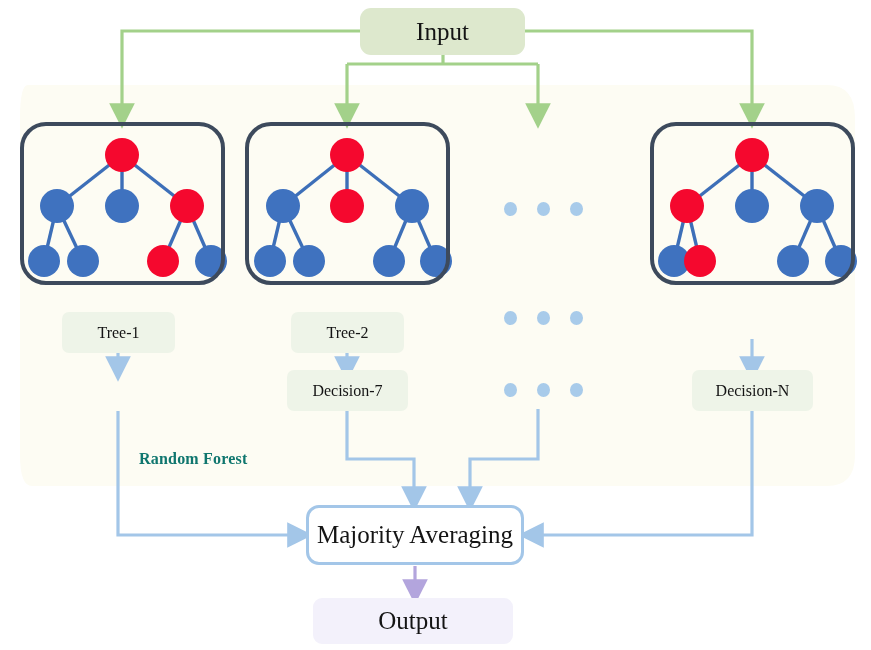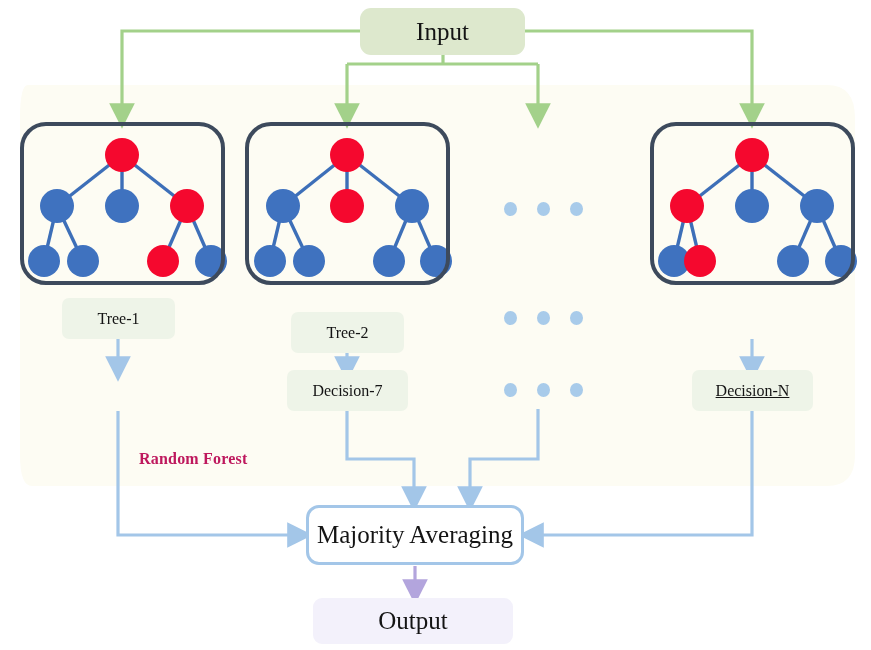--- a/index.html
+++ b/index.html
@@ -36,21 +36,21 @@
     border:3px solid #a3c6e8;border-radius:13px;
     font-size:25px;
   }
   .output-box{
     left:313px;top:598px;width:200px;height:46px;
     background:#f3f1fb;border-radius:9px;
     font-size:25px;
   }
   .rf-caption{
     position:absolute;left:139px;top:450px;
-    font-size:16px;font-weight:bold;color:#be185d;
+    font-size:16px;font-weight:bold;color:#0f766e;
     letter-spacing:.2px;
   }
   .tree-card{
     position:absolute;
     border:4px solid #3d4a5c;
     border-radius:26px;
     background:transparent;
     box-sizing:border-box;
   }
   .dots-row{position:absolute;display:flex;gap:20px;}
@@ -160,25 +160,25 @@
 
     <path d="M 415 566 L 415 592" fill="none" stroke="#b3a5dd" stroke-width="3.2" marker-end="url(#ap)"></path>
   </svg>
 
   <div class="tree-card" style="left:20px;top:122px;width:205px;height:163px;"></div>
   <div class="tree-card" style="left:245px;top:122px;width:205px;height:163px;"></div>
   <div class="tree-card" style="left:650px;top:122px;width:205px;height:163px;"></div>
 
   <div class="node-box input-box">Input</div>
 
-  <div class="node-box label-box" style="left:62px;top:298px;width:113px;height:41px;">Tree-1</div>
+  <div class="node-box label-box" style="left:62px;top:312px;width:113px;height:41px;">Tree-1</div>
   <div class="node-box label-box" style="left:291px;top:312px;width:113px;height:41px;">Tree-2</div>
 
   <div class="node-box label-box" style="left:287px;top:370px;width:121px;height:41px;">Decision-7</div>
-  <div class="node-box label-box" style="left:692px;top:370px;width:121px;height:41px;text-decoration:underline;">Decision-N</div>
+  <div class="node-box label-box" style="left:692px;top:370px;width:121px;height:41px;">Decision-N</div>
 
   <div class="dots-row" style="left:504px;top:202px;">
     <span class="dot"></span>
     <span class="dot"></span>
     <span class="dot"></span>
   </div>
   <div class="dots-row" style="left:504px;top:311px;">
     <span class="dot"></span>
     <span class="dot"></span>
     <span class="dot"></span>

